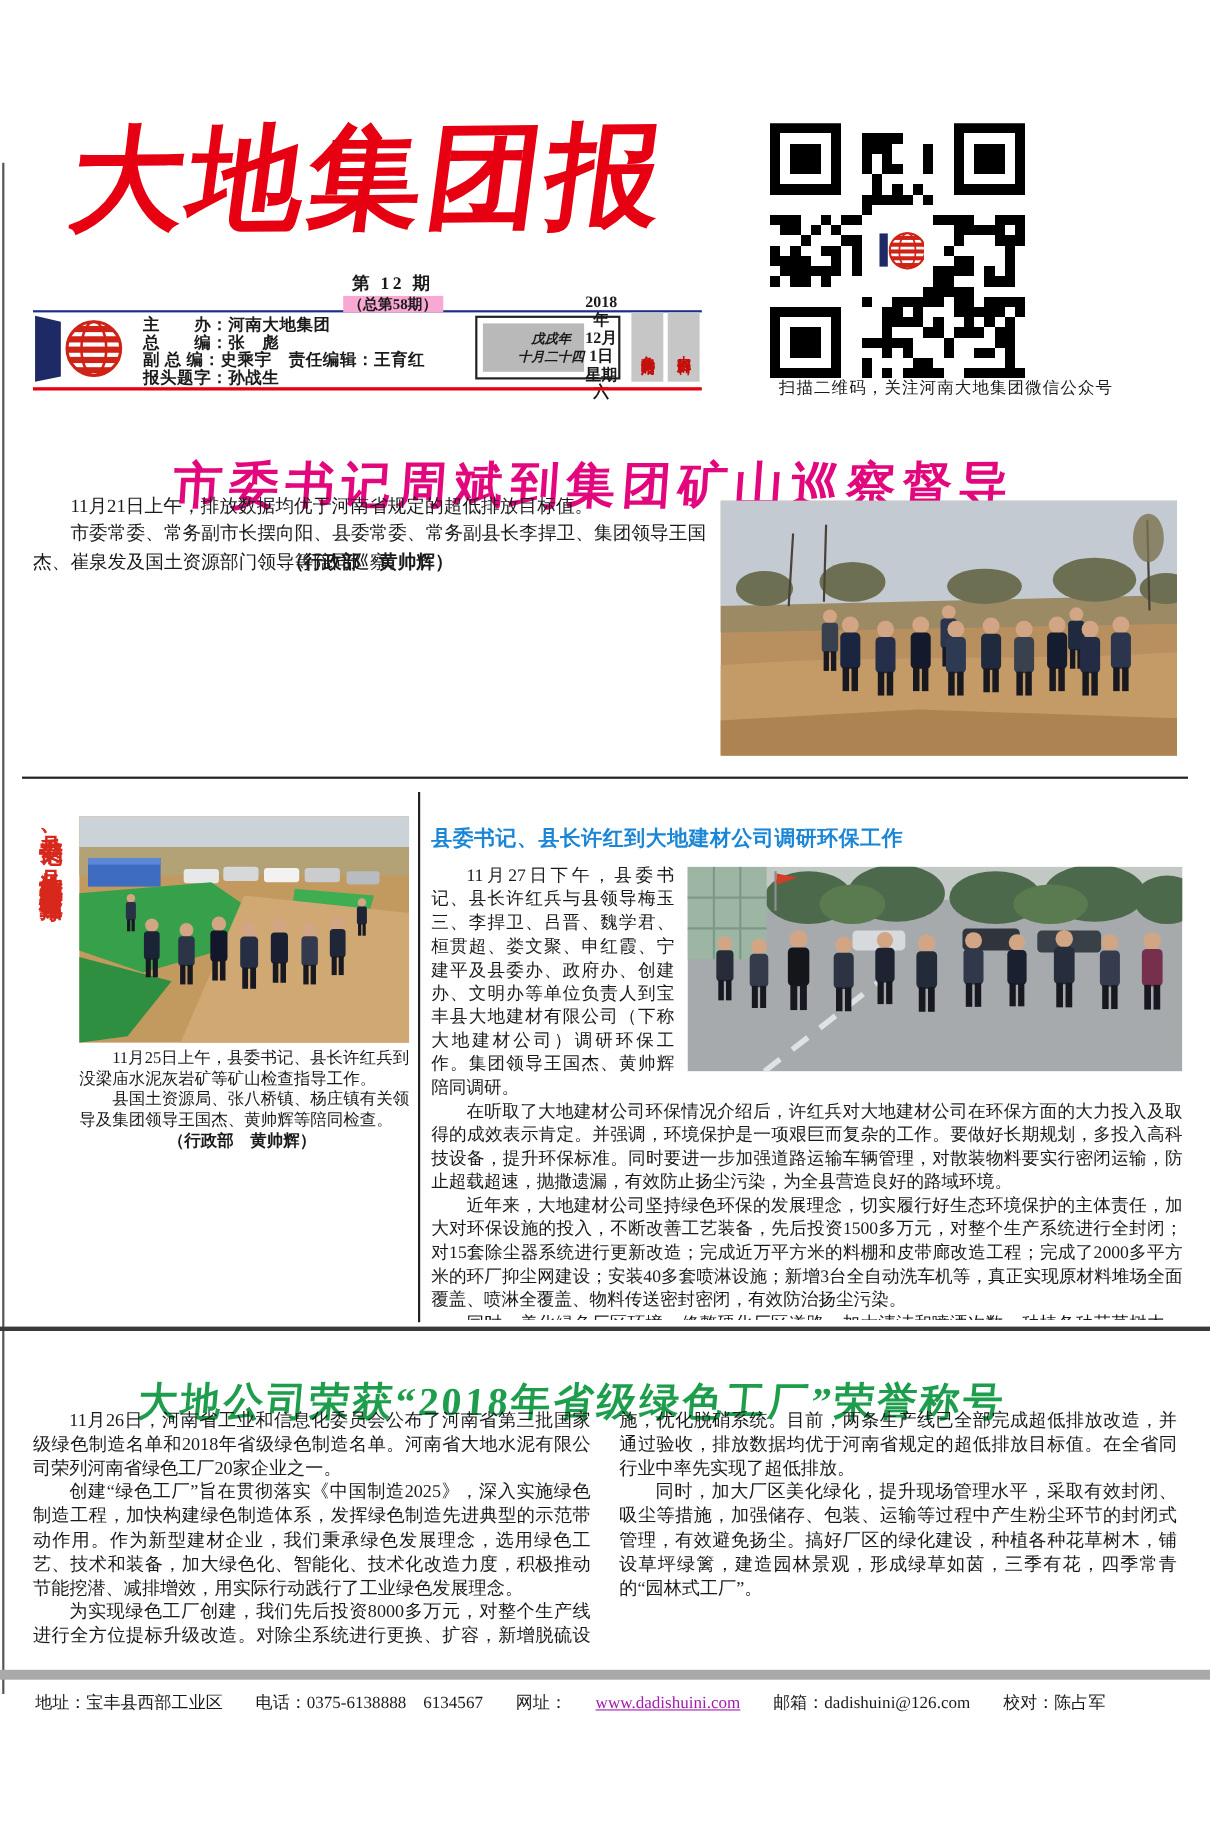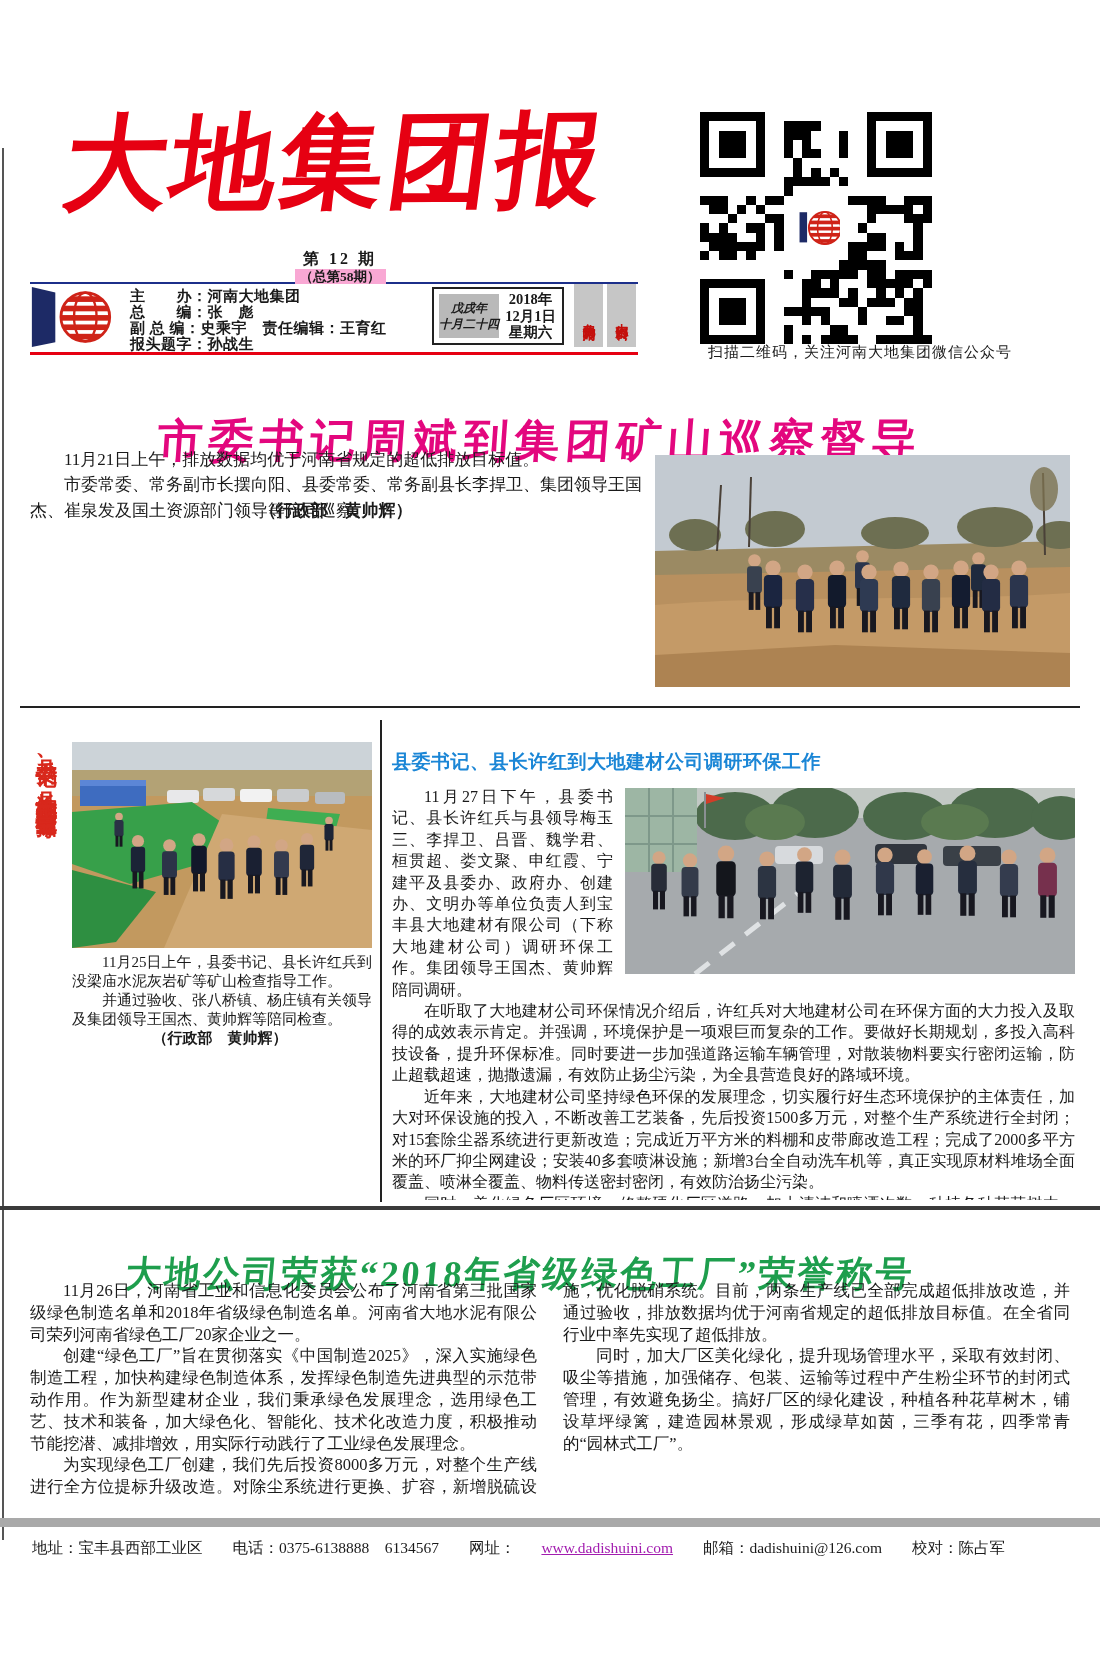--- a/index.html
+++ b/index.html
@@ -11,28 +11,28 @@
   .brand-title{position:absolute;left:50px;top:96px;width:570px;text-align:center;
      font-size:104px;font-weight:bold;color:#e60012;letter-spacing:4px;line-height:1.25;
      transform:skewX(-8deg) rotate(-0.5deg);font-family:"DejaVu Serif",serif;}
   .qr{position:absolute;left:700px;top:112px;width:232px;height:232px;background:#fff;}
   .qr svg{width:100%;height:100%;}
   .qr-logo{position:absolute;left:50%;top:50%;width:48px;height:48px;transform:translate(-50%,-50%);
      background:#fff;border-radius:9px;box-shadow:0 0 0 3px #fff;display:flex;align-items:center;justify-content:center;}
   .qr-caption{position:absolute;left:640px;top:343px;width:440px;text-align:center;font-size:15px;letter-spacing:1px;}
 
   .navy-line{position:absolute;left:30px;top:282px;width:608px;height:2px;background:#1c2f8a;}
-  .issue-block{position:absolute;left:255px;top:251px;width:170px;text-align:center;font-weight:bold;z-index:2;line-height:15px;}
+  .issue-block{position:absolute;left:272px;top:251px;width:170px;text-align:center;font-weight:bold;z-index:2;line-height:15px;}
   .issue-no{font-size:16px;letter-spacing:3px;}
   .issue-total{display:inline-block;background:#f9a8d4;padding:0 5px;font-size:13.5px;margin-top:3px;}
   .globe-logo{position:absolute;left:30px;top:286px;width:90px;height:62px;}
   .info-rows{position:absolute;left:130px;top:288px;width:300px;font-size:15px;font-weight:bold;line-height:16px;letter-spacing:0.5px;white-space:nowrap;}
   .date-box{position:absolute;left:432px;top:287px;width:132px;height:58px;border:2px solid #222;display:flex;align-items:center;background:#fff;box-sizing:border-box;}
   .lunar{margin-left:5px;width:60px;height:44px;background:#b9b9b9;display:flex;flex-direction:column;align-items:center;justify-content:center;
-     font-style:italic;font-weight:bold;font-size:12px;line-height:16px;}
+     font-style:italic;font-weight:bold;font-size:12px;line-height:16px;padding-left:32px;}
   .greg{flex:1;text-align:center;font-weight:bold;font-size:14.5px;line-height:16.5px;}
   .note-box{position:absolute;left:574px;top:284px;width:62px;height:63px;display:flex;gap:4px;}
   .note-col{flex:1;background:#c6c6c6;color:#c4100c;font-weight:bold;font-size:13px;
      writing-mode:vertical-rl;text-orientation:upright;display:flex;align-items:center;justify-content:center;letter-spacing:1.5px;}
   .red-line{position:absolute;left:30px;top:352px;width:608px;height:3px;background:#e60012;}
 
   
   .headline-1{position:absolute;left:40px;top:374px;width:1000px;text-align:center;
      font-size:45px;font-weight:bold;color:#e3077e;letter-spacing:6px;transform:skewX(-4deg);white-space:nowrap;}
   .article1-body{position:absolute;left:30px;top:447px;width:612px;height:258px;overflow:hidden;
@@ -413,21 +413,21 @@
         <use href="#prsn" transform="translate(142,95) scale(1.25)" fill="#262e44"></use>
         <use href="#prsn" transform="translate(170,92) scale(1.2)" fill="#1a2032"></use>
         <use href="#prsn" transform="translate(198,96) scale(1.15)" fill="#333a4e"></use>
         <use href="#prsn" transform="translate(224,90) scale(1.1)" fill="#1f2638"></use>
       </g>
     </svg>
   </div>
 
   <div class="left-article">
     <p class="para">11月25日上午，县委书记、县长许红兵到没梁庙水泥灰岩矿等矿山检查指导工作。</p>
-    <p class="para">并通过验收、张八桥镇、杨庄镇有关领导及集团领导王国杰、黄帅辉等陪同检查。</p>
+    <p class="para">县国土资源局、张八桥镇、杨庄镇有关领导及集团领导王国杰、黄帅辉等陪同检查。</p>
     <span class="byline la-byline">（行政部　黄帅辉）</span>
   </div>
 
   <div class="v-divider"></div>
 
   <h2 class="headline-2">县委书记、县长许红到大地建材公司调研环保工作</h2>
 
   <div class="article2-body">
     <div class="photo3-wrap photo-frame">
       <svg viewBox="0 0 450 186" preserveAspectRatio="none">

